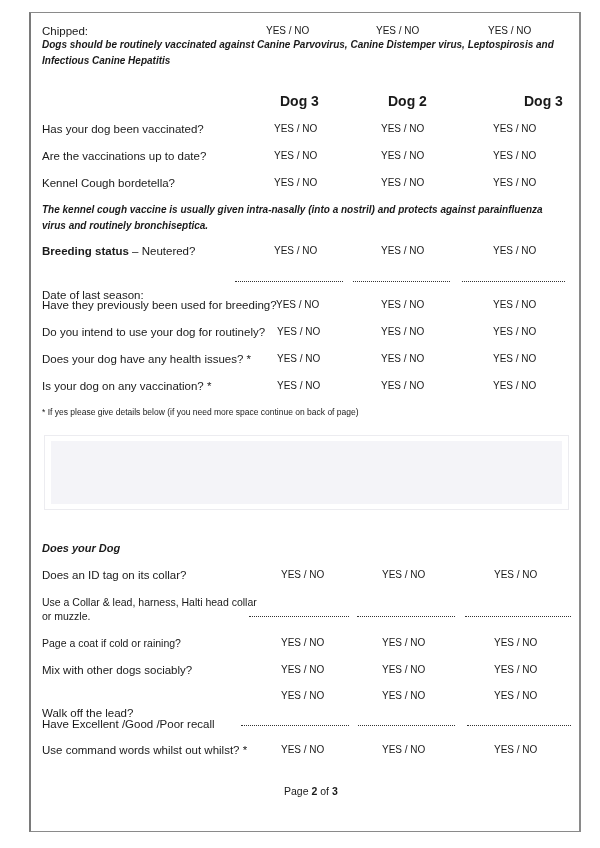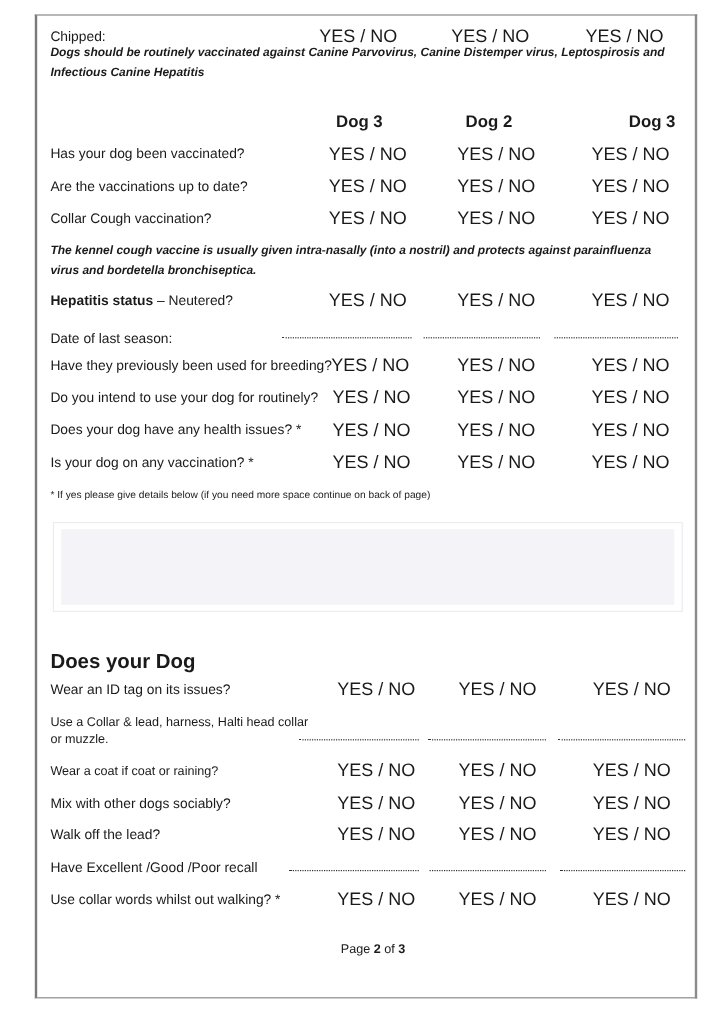--- a/index.html
+++ b/index.html
@@ -1,28 +1,28 @@
 <!DOCTYPE html>
 <html><head>
 <meta charset="utf-8">
 <style>
   html, body { margin:0; padding:0; }
   body { width:600px; height:848px; background:#ffffff; position:relative; overflow:hidden;
          font-family:"Liberation Sans", sans-serif; color:#1a1a1a; }
   .frame { position:absolute; left:29px; top:12px; width:552px; height:820px;
            border:1px solid #8a8a8a; border-left:2px solid #7a7a7a; border-right:2px solid #8a8a8a; box-sizing:border-box; }
   .t { position:absolute; font-size:11.5px; white-space:nowrap; line-height:14px; }
-  .yn { position:absolute; font-size:15px; white-space:nowrap; line-height:14px; }
+  .yn { position:absolute; font-size:10px; white-space:nowrap; line-height:14px; }
   .note { position:absolute; left:42px; font-size:10px; font-style:italic; font-weight:bold; line-height:16px; width:520px; }
   .hdr { position:absolute; font-size:14px; font-weight:bold; line-height:16px; }
   .dots { position:absolute; height:0; border-bottom:1.5px dotted #333; }
   .footnote { position:absolute; left:42px; top:406px; font-size:8.5px; line-height:12px;text-align:center; }
   .details { position:absolute; left:44px; top:435px; width:525px; height:75px; border:1px solid #ececf0; background:#fff; box-sizing:border-box; }
   .details-inner { position:absolute; left:6px; top:5px; right:6px; bottom:5px; background:#f4f4f8; }
-  .section { position:absolute; left:42px; top:542px; font-size:17px; font-weight:bold; }
+  .section { position:absolute; left:42px; top:542px; font-size:11px; font-weight:bold;font-style:italic; }
   .page { position:absolute; left:284px; top:785px; font-size:10.5px; }
   .page b { font-weight:bold; }
 </style>
 </head>
 <body>
 
 <div class="frame"></div>
 
 <span class="t" style="left:42px;top:24px;text-align:center;">Chipped:</span>
 <span class="yn" style="left:266px;top:24px;">YES / NO</span>
@@ -38,33 +38,33 @@
 <span class="t" style="left:42px;top:122px;">Has your dog been vaccinated?</span>
 <span class="yn" style="left:274px;top:122px;">YES / NO</span>
 <span class="yn" style="left:381px;top:122px;">YES / NO</span>
 <span class="yn" style="left:493px;top:122px;">YES / NO</span>
 
 <span class="t" style="left:42px;top:149px;">Are the vaccinations up to date?</span>
 <span class="yn" style="left:274px;top:149px;">YES / NO</span>
 <span class="yn" style="left:381px;top:149px;">YES / NO</span>
 <span class="yn" style="left:493px;top:149px;">YES / NO</span>
 
-<span class="t" style="left:42px;top:176px;">Collar Cough vaccination?</span>
+<span class="t" style="left:42px;top:176px;">Kennel Cough bordetella?</span>
 <span class="yn" style="left:274px;top:176px;">YES / NO</span>
 <span class="yn" style="left:381px;top:176px;">YES / NO</span>
 <span class="yn" style="left:493px;top:176px;">YES / NO</span>
 
-<div class="note" style="top:202px;">The kennel cough vaccine is usually given intra-nasally (into a nostril) and protects against parainfluenza virus and bordetella bronchiseptica.</div>
+<div class="note" style="top:202px;">The kennel cough vaccine is usually given intra-nasally (into a nostril) and protects against parainfluenza virus and routinely bronchiseptica.</div>
 
-<span class="t" style="left:42px;top:244px;"><b>Hepatitis status</b><span> – Neutered?</span></span>
+<span class="t" style="left:42px;top:244px;"><b>Breeding status</b><span> – Neutered?</span></span>
 <span class="yn" style="left:274px;top:244px;">YES / NO</span>
 <span class="yn" style="left:381px;top:244px;">YES / NO</span>
 <span class="yn" style="left:493px;top:244px;">YES / NO</span>
 
-<span class="t" style="left:42px;top:276px;">Date of last season:</span>
+<span class="t" style="left:42px;top:288px;">Date of last season:</span>
 <div class="dots" style="left:235px;top:281px;width:108px;"></div>
 <div class="dots" style="left:353px;top:281px;width:97px;"></div>
 <div class="dots" style="left:462px;top:281px;width:103px;"></div>
 
 <span class="t" style="left:42px;top:298px;">Have they previously been used for breeding?</span>
 <span class="yn" style="left:276px;top:298px;">YES / NO</span>
 <span class="yn" style="left:381px;top:298px;">YES / NO</span>
 <span class="yn" style="left:493px;top:298px;">YES / NO</span>
 
 <span class="t" style="left:42px;top:325px;">Do you intend to use your dog for routinely?</span>
@@ -83,49 +83,49 @@
 <span class="yn" style="left:493px;top:379px;">YES / NO</span>
 
 <div class="footnote">* If yes please give details below (if you need more space continue on back of page)</div>
 
 <div class="details">
   <div class="details-inner"></div>
 </div>
 
 <div class="section">Does your Dog</div>
 
-<span class="t" style="left:42px;top:568px;">Wear an ID tag on its issues?</span>
+<span class="t" style="left:42px;top:568px;">Does an ID tag on its collar?</span>
 <span class="yn" style="left:281px;top:568px;">YES / NO</span>
 <span class="yn" style="left:382px;top:568px;">YES / NO</span>
 <span class="yn" style="left:494px;top:568px;">YES / NO</span>
 
 <span class="t" style="left:42px;top:595px;font-size:10.5px;">Use a Collar &amp; lead, harness, Halti head collar</span>
 <span class="t" style="left:42px;top:609px;font-size:10.5px;">or muzzle.</span>
 <div class="dots" style="left:249px;top:616px;width:100px;"></div>
 <div class="dots" style="left:357px;top:616px;width:98px;"></div>
 <div class="dots" style="left:465px;top:616px;width:106px;"></div>
 
-<span class="t" style="left:42px;top:636px;font-size:10.5px;">Wear a coat if coat or raining?</span>
+<span class="t" style="left:42px;top:636px;font-size:10.5px;">Page a coat if cold or raining?</span>
 <span class="yn" style="left:281px;top:636px;">YES / NO</span>
 <span class="yn" style="left:382px;top:636px;">YES / NO</span>
 <span class="yn" style="left:494px;top:636px;">YES / NO</span>
 
 <span class="t" style="left:42px;top:663px;">Mix with other dogs sociably?</span>
 <span class="yn" style="left:281px;top:663px;">YES / NO</span>
 <span class="yn" style="left:382px;top:663px;">YES / NO</span>
 <span class="yn" style="left:494px;top:663px;">YES / NO</span>
 
-<span class="t" style="left:42px;top:689px;">Walk off the lead?</span>
+<span class="t" style="left:42px;top:706px;">Walk off the lead?</span>
 <span class="yn" style="left:281px;top:689px;">YES / NO</span>
 <span class="yn" style="left:382px;top:689px;">YES / NO</span>
 <span class="yn" style="left:494px;top:689px;">YES / NO</span>
 
 <span class="t" style="left:42px;top:717px;">Have Excellent /Good /Poor recall</span>
 <div class="dots" style="left:241px;top:725px;width:108px;"></div>
 <div class="dots" style="left:358px;top:725px;width:97px;"></div>
 <div class="dots" style="left:467px;top:725px;width:104px;"></div>
 
-<span class="t" style="left:42px;top:743px;">Use collar words whilst out walking? *</span>
+<span class="t" style="left:42px;top:743px;">Use command words whilst out whilst? *</span>
 <span class="yn" style="left:281px;top:743px;">YES / NO</span>
 <span class="yn" style="left:382px;top:743px;">YES / NO</span>
 <span class="yn" style="left:494px;top:743px;">YES / NO</span>
 
 <div class="page"><span>Page </span><b>2</b><span> of </span><b>3</b></div>
 
 </body></html>

